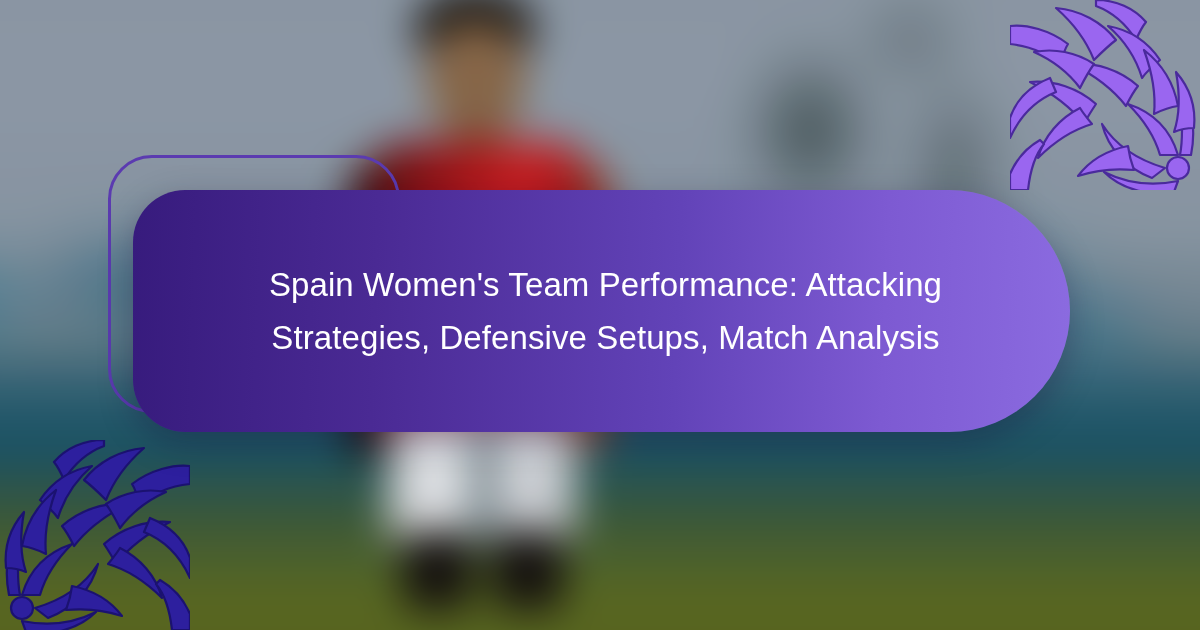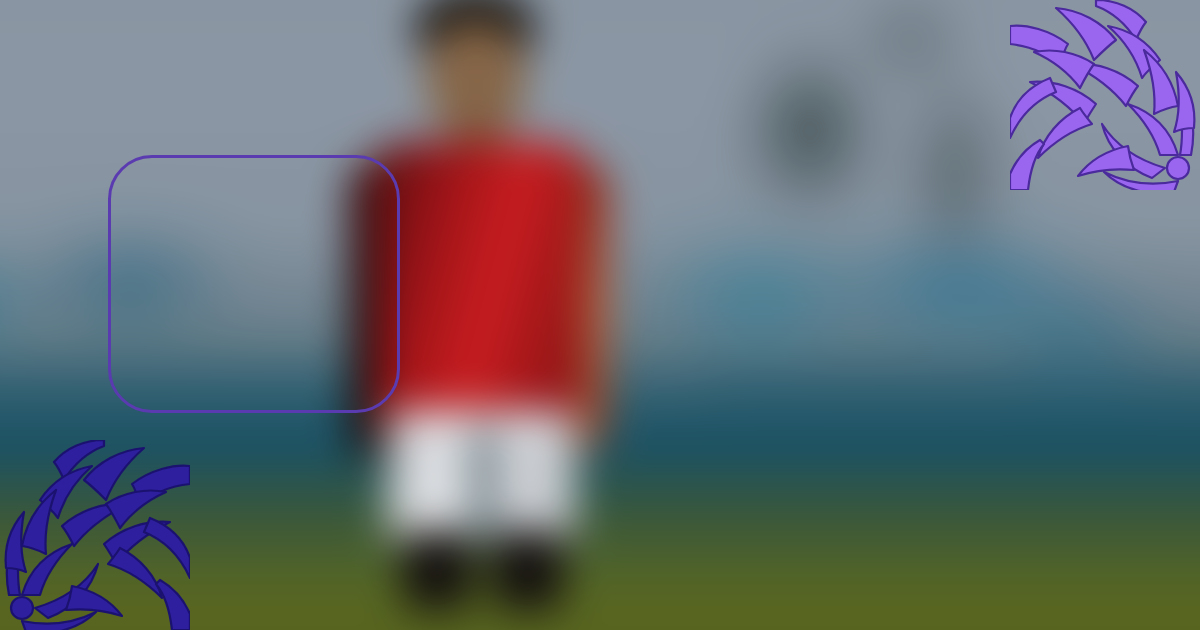--- a/index.html
+++ b/index.html
@@ -249,14 +249,17 @@
         <path d="M106 64 C124 52 146 48 166 52 C148 60 132 72 120 88 C116 80 111 71 106 64 Z"></path>
         <path d="M40 60 C52 42 70 30 92 26 C76 40 64 58 58 78 C53 71 46 65 40 60 Z"></path>
         <path d="M22 106 C26 84 38 64 56 50 C48 72 44 94 46 114 C38 110 30 107 22 106 Z"></path>
         <path d="M6 128 C4 108 10 88 24 72 C20 94 20 114 26 132 C19 129 12 128 6 128 Z"></path>
       </g>
     </svg>
   </div>
 
   <div class="card-outline"></div>
 
+  <div class="card-fill">
+    <h1 class="card-title">Spain Women's Team Performance: Attacking Strategies, Defensive Setups, Match Analysis</h1>
+  </div>
 
 </div>
 
 </body></html>

